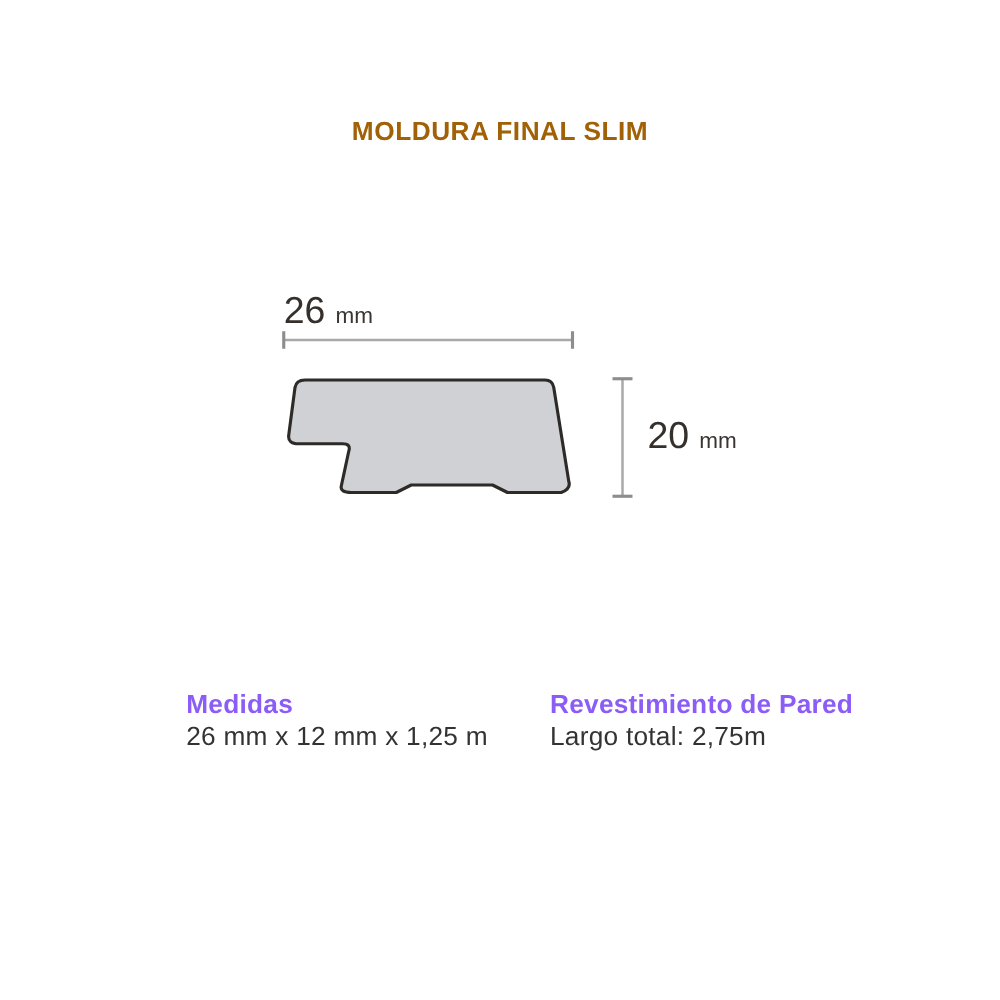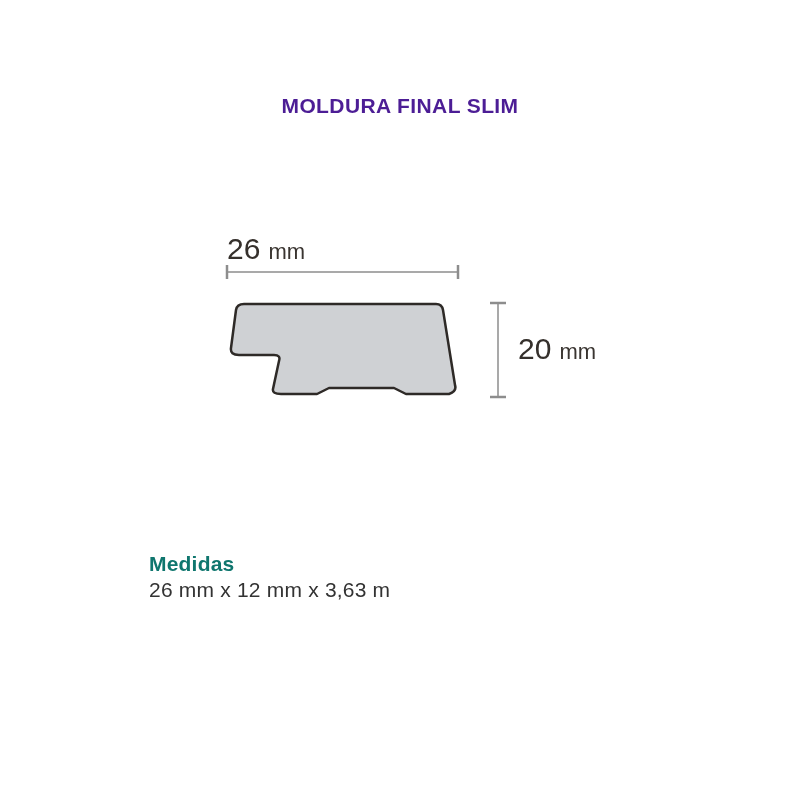--- a/index.html
+++ b/index.html
@@ -18,21 +18,21 @@
   .title {
     position: absolute;
     top: 94px;
     left: 0;
     width: 800px;
     margin: 0;
     text-align: center;
     font-size: 21px;
     font-weight: 700;
     letter-spacing: 0.4px;
-    color: #4c1d95;
+    color: #a16207;
   }
   .diagram-svg {
     position: absolute;
     top: 0;
     left: 0;
     width: 800px;
     height: 800px;
   }
   .dim-label {
     position: absolute;
@@ -40,21 +40,21 @@
     align-items: baseline;
     color: #35302c;
     white-space: nowrap;
   }
   .dim-label .dim-num {
     font-size: 30px;
     font-weight: 500;
     line-height: 1;
   }
   .dim-label .dim-unit {
-    font-size: 22px;
+    font-size: 18px;
     font-weight: 400;
     line-height: 1;
     margin-left: 8px;
     color: #3a3531;
   }
   .dim-label.width-label {
     top: 234px;
     left: 227px;
     width: 231px;
   }
@@ -66,21 +66,21 @@
     position: absolute;
     top: 551px;
     white-space: nowrap;
   }
   .spec-block.left-block  { left: 149px; }
   .spec-block.right-block { left: 440px; }
   .spec-heading {
     font-size: 21px;
     font-weight: 700;
     line-height: 26px;
-    color: #0f766e;
+    color: #8b5cf6;
     letter-spacing: 0.2px;
   }
   .spec-value {
     font-size: 21px;
     font-weight: 400;
     line-height: 26px;
     color: #333333;
     letter-spacing: 0.2px;
   }
 </style>
@@ -130,17 +130,21 @@
     <span class="dim-unit">mm</span>
   </div>
 
   <div class="dim-label height-label">
     <span class="dim-num">20</span>
     <span class="dim-unit">mm</span>
   </div>
 
   <div class="spec-block left-block">
     <div class="spec-heading">Medidas</div>
-    <div class="spec-value">26 mm x 12 mm x 3,63 m</div>
+    <div class="spec-value">26 mm x 12 mm x 1,25 m</div>
   </div>
 
+  <div class="spec-block right-block">
+    <div class="spec-heading">Revestimiento de Pared</div>
+    <div class="spec-value">Largo total: 2,75m</div>
+  </div>
 
 </div>
 
 </body></html>

